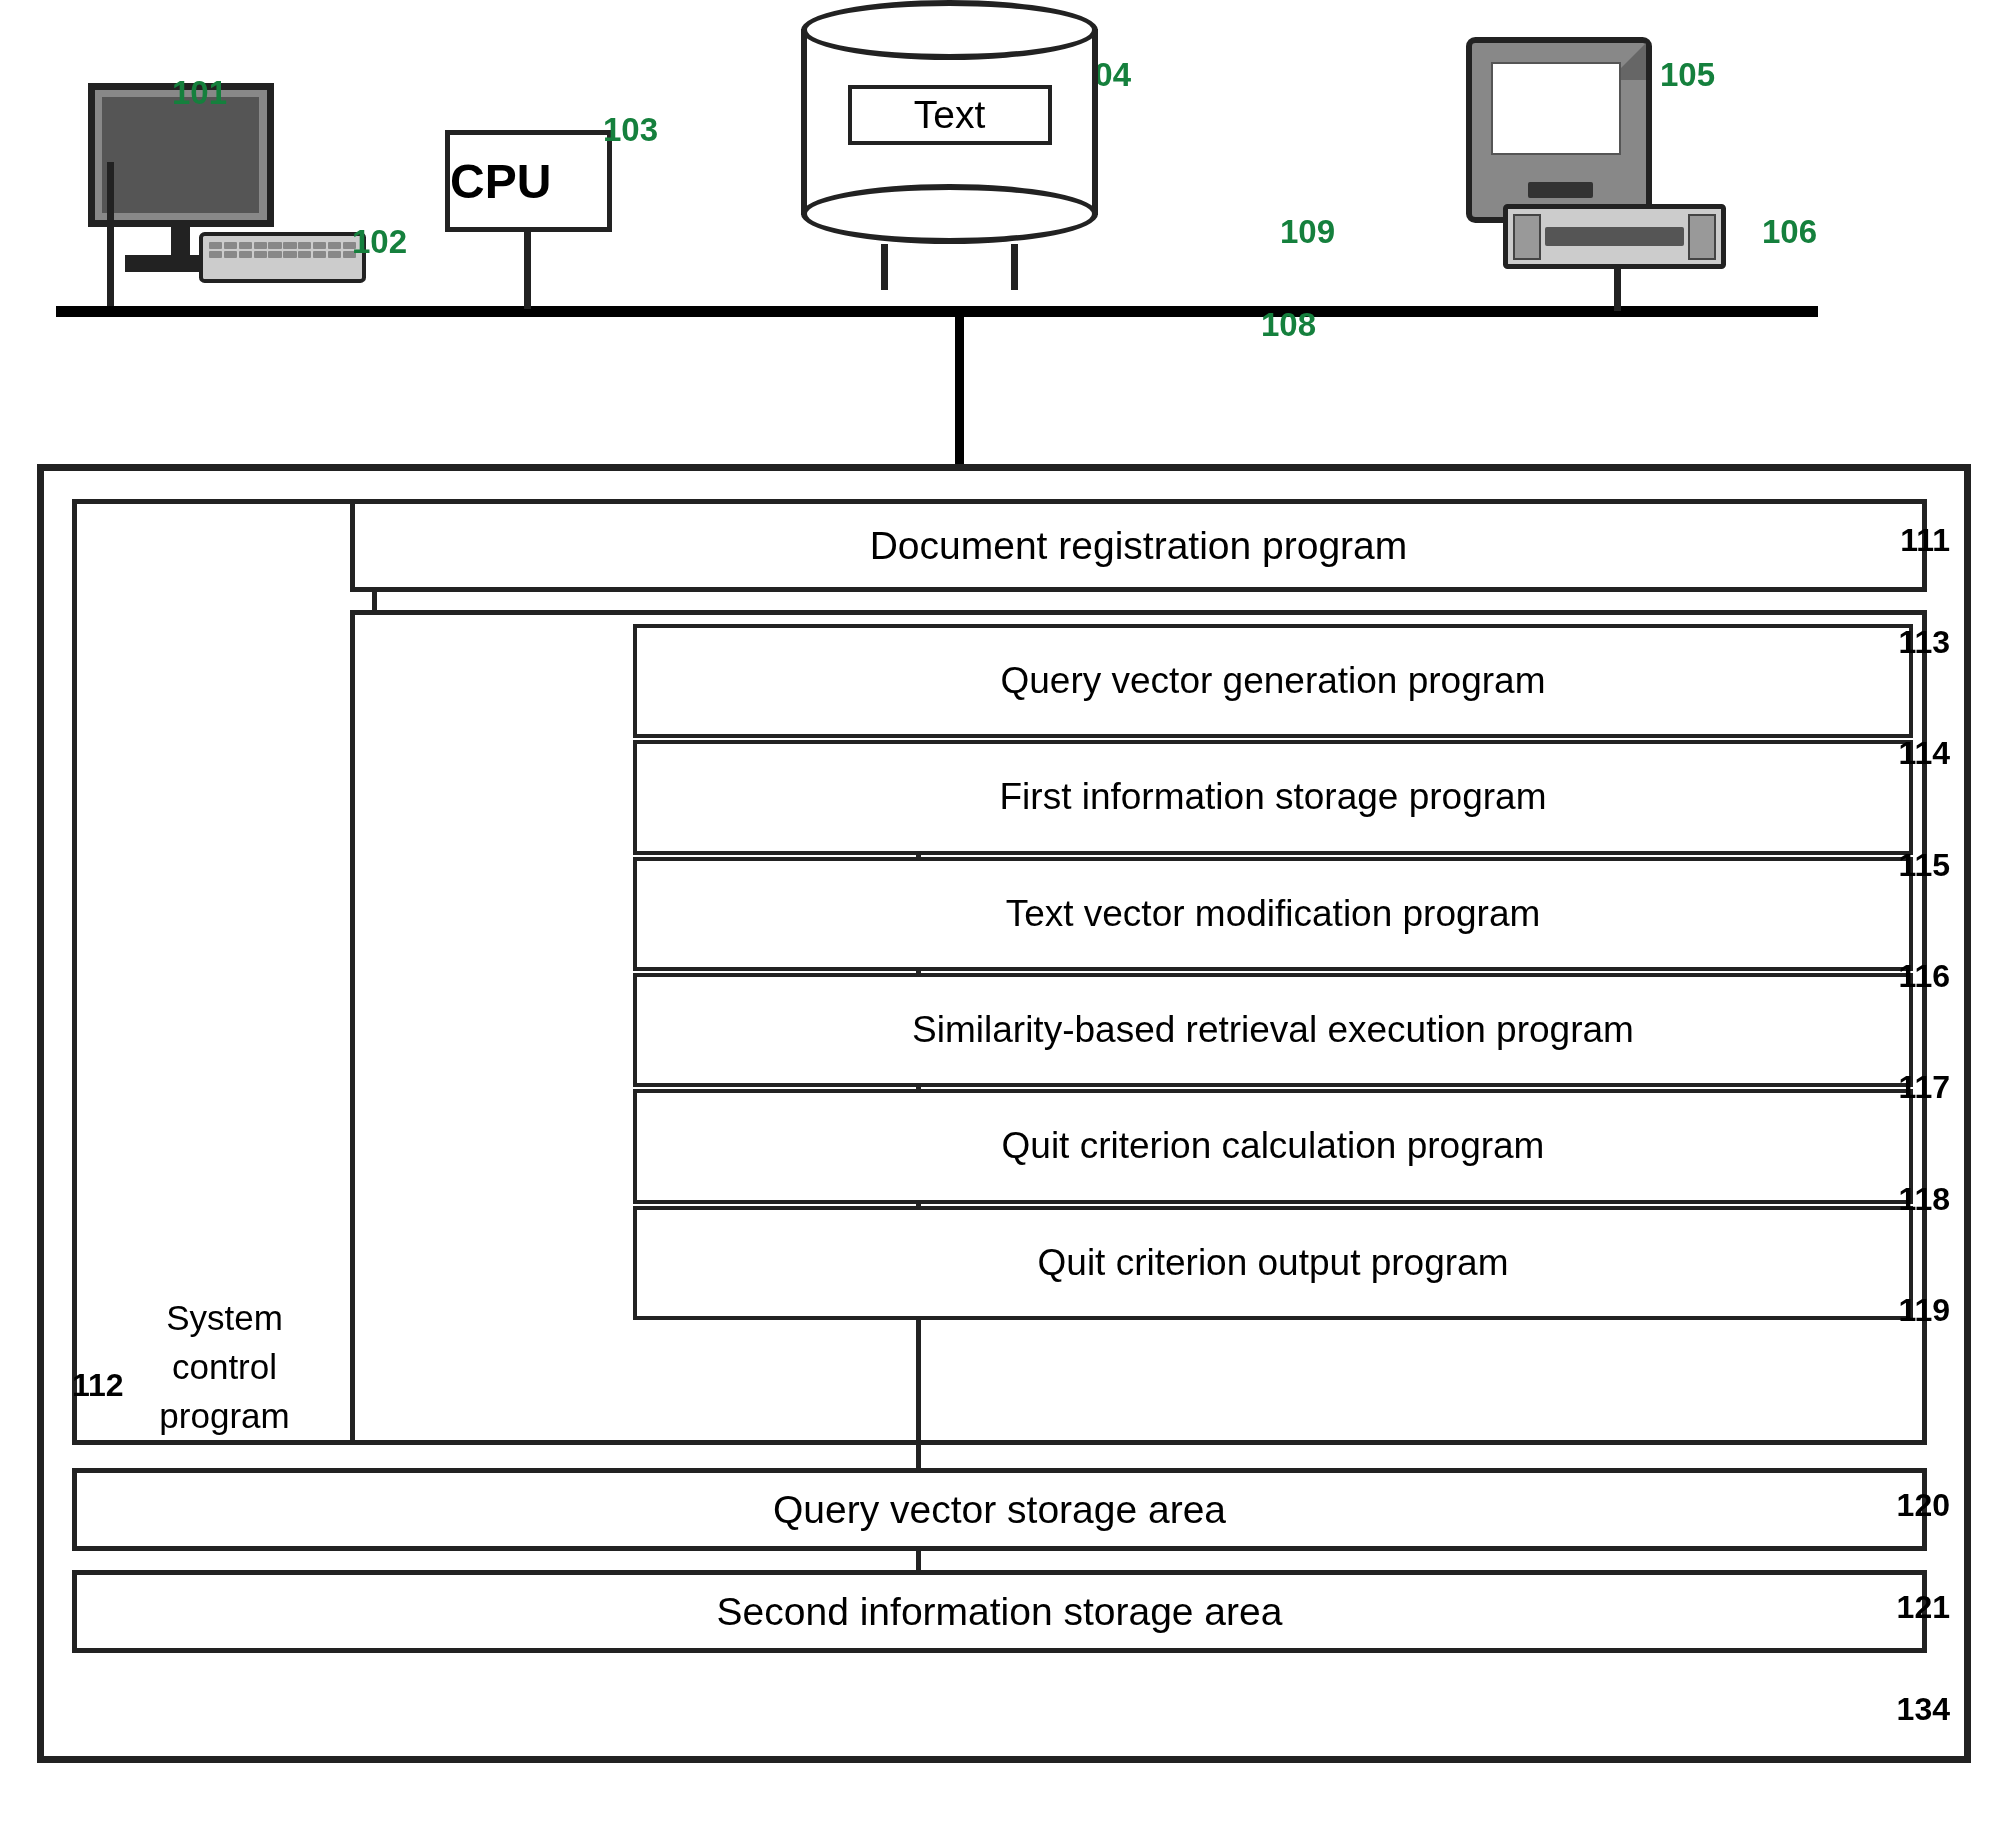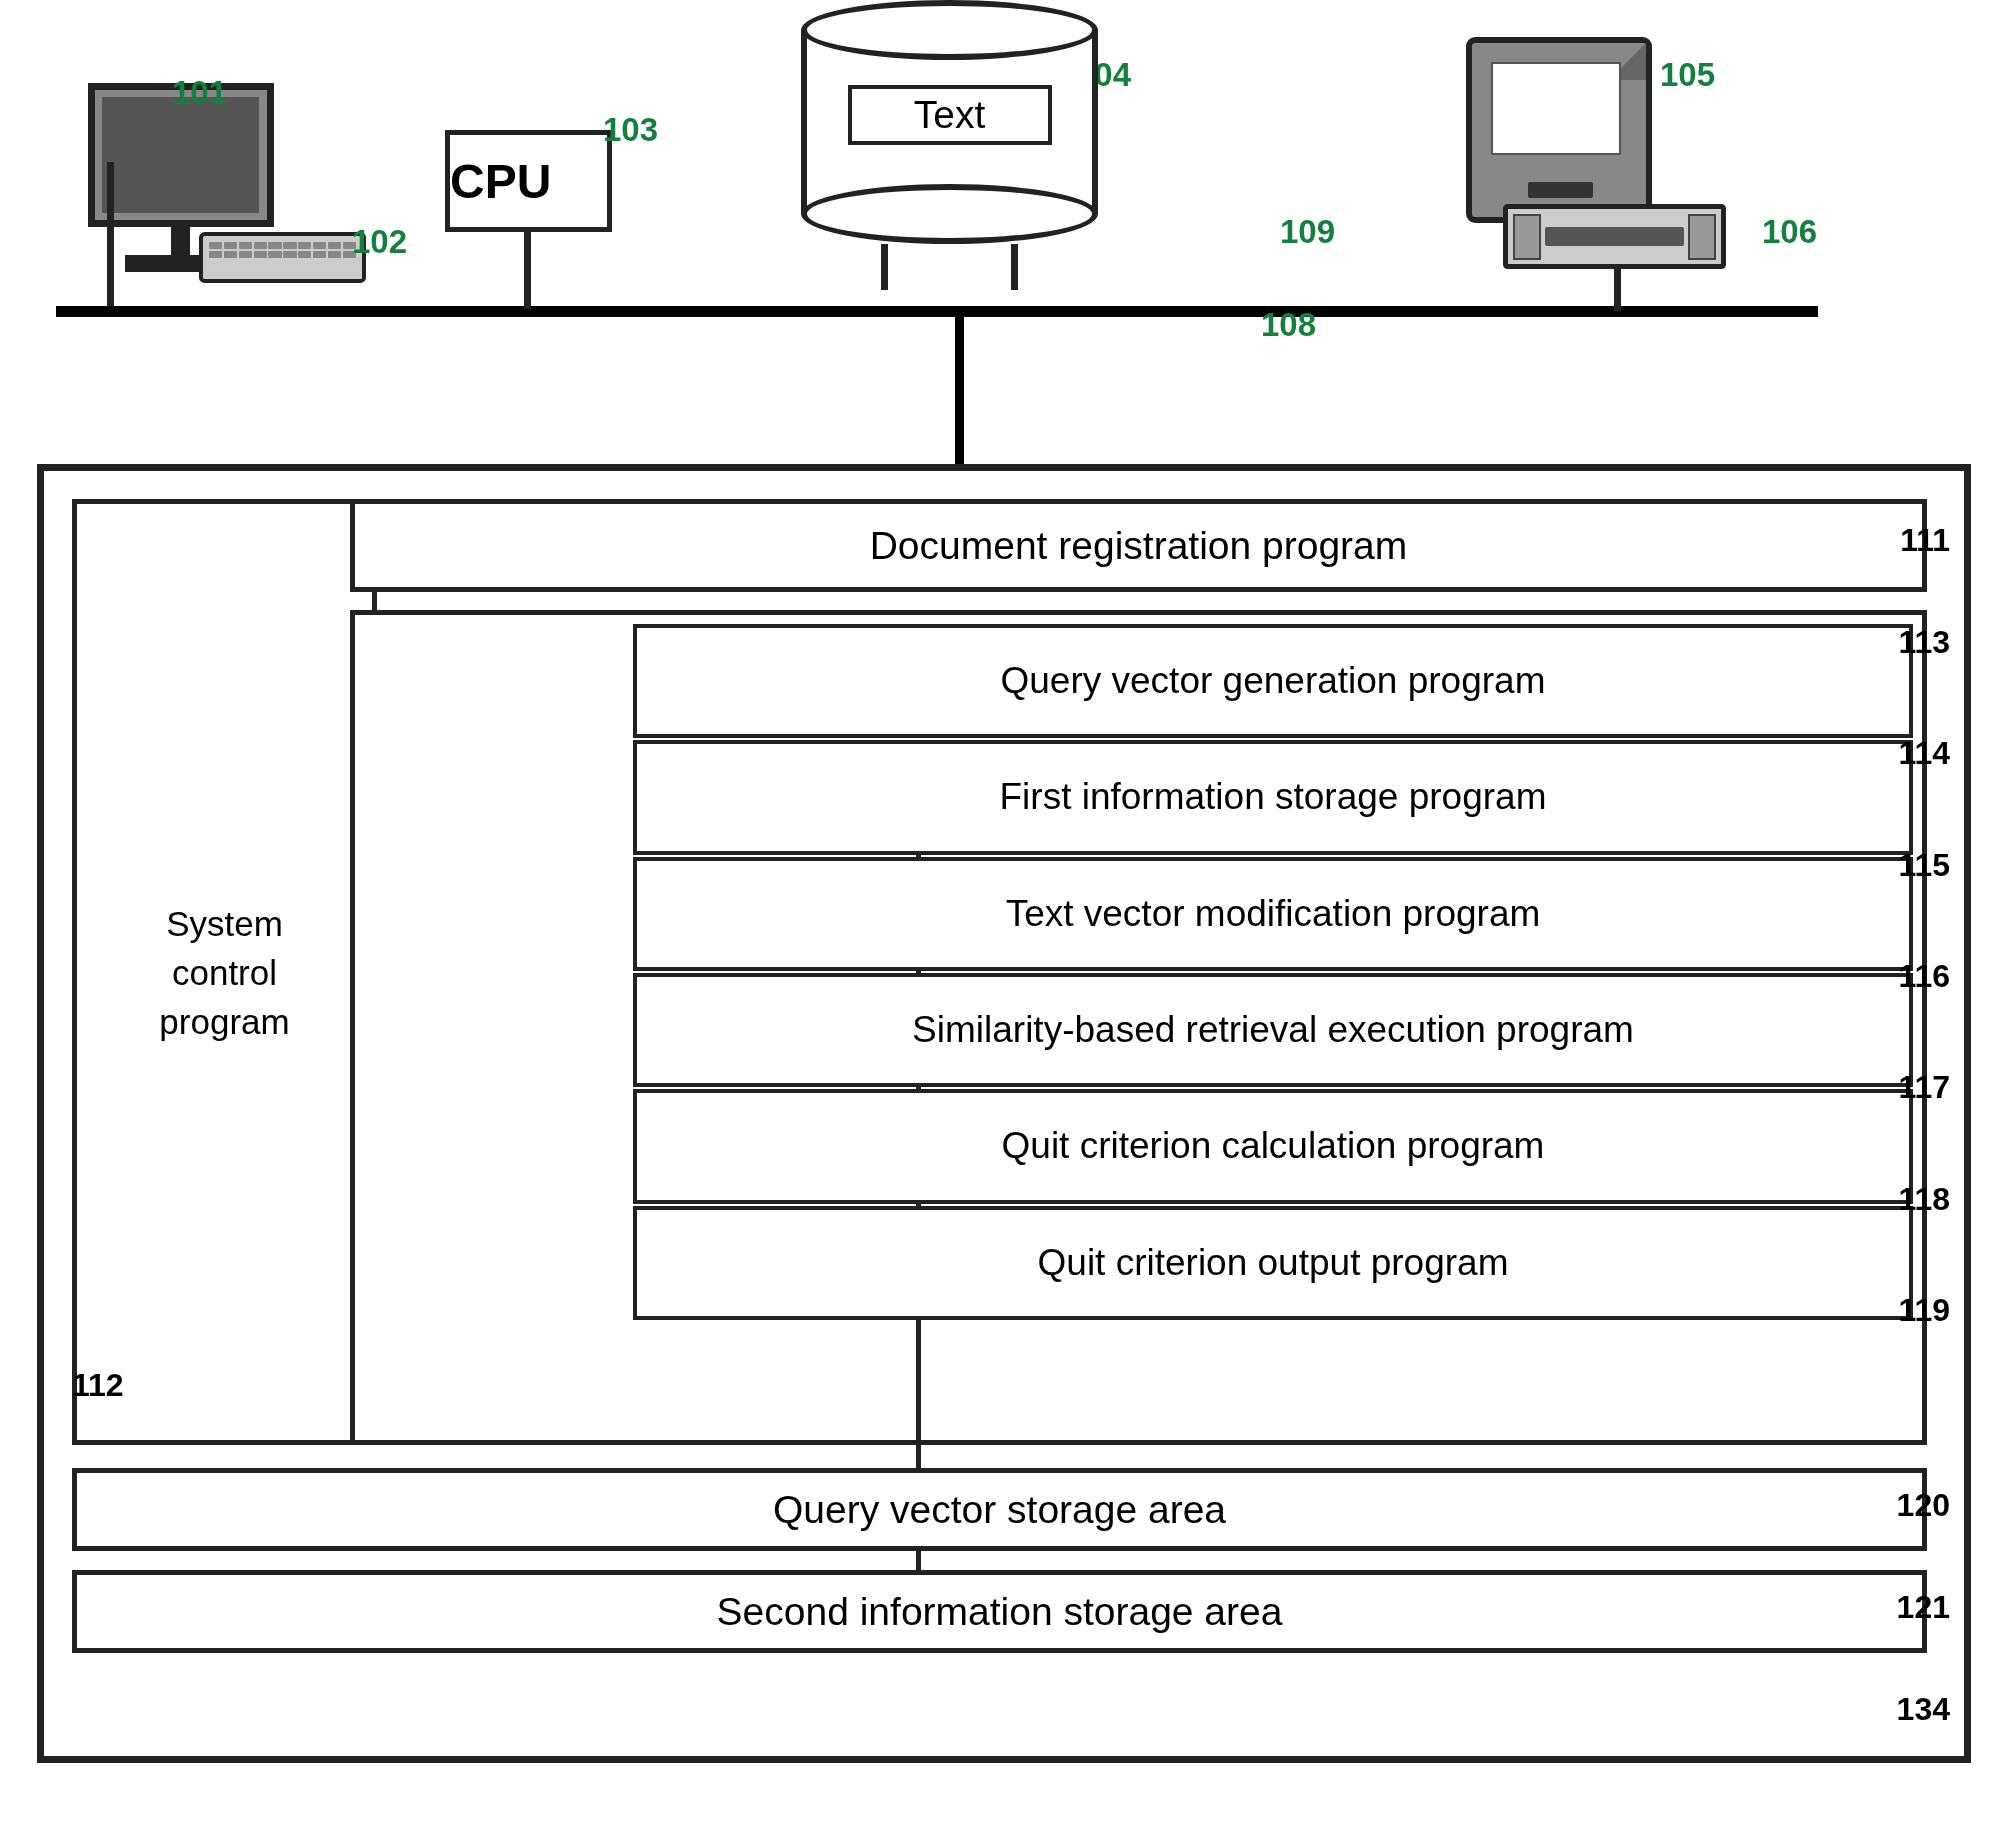--- a/index.html
+++ b/index.html
@@ -303,21 +303,21 @@
       position: absolute;
       top: 28px;
       left: 28px;
       width: 305px;
       height: 946px;
       border: 5.6px solid #222;
       background: #fff;
       display: flex;
       flex-direction: column;
       align-items: center;
-      justify-content: center;
+      justify-content: flex-end;
     }
     .sys-ctrl-text {
       font-size: 35px;
       text-align: center;
       line-height: 1.4;
     }
 
     
     .doc-reg-box {
       position: absolute;

